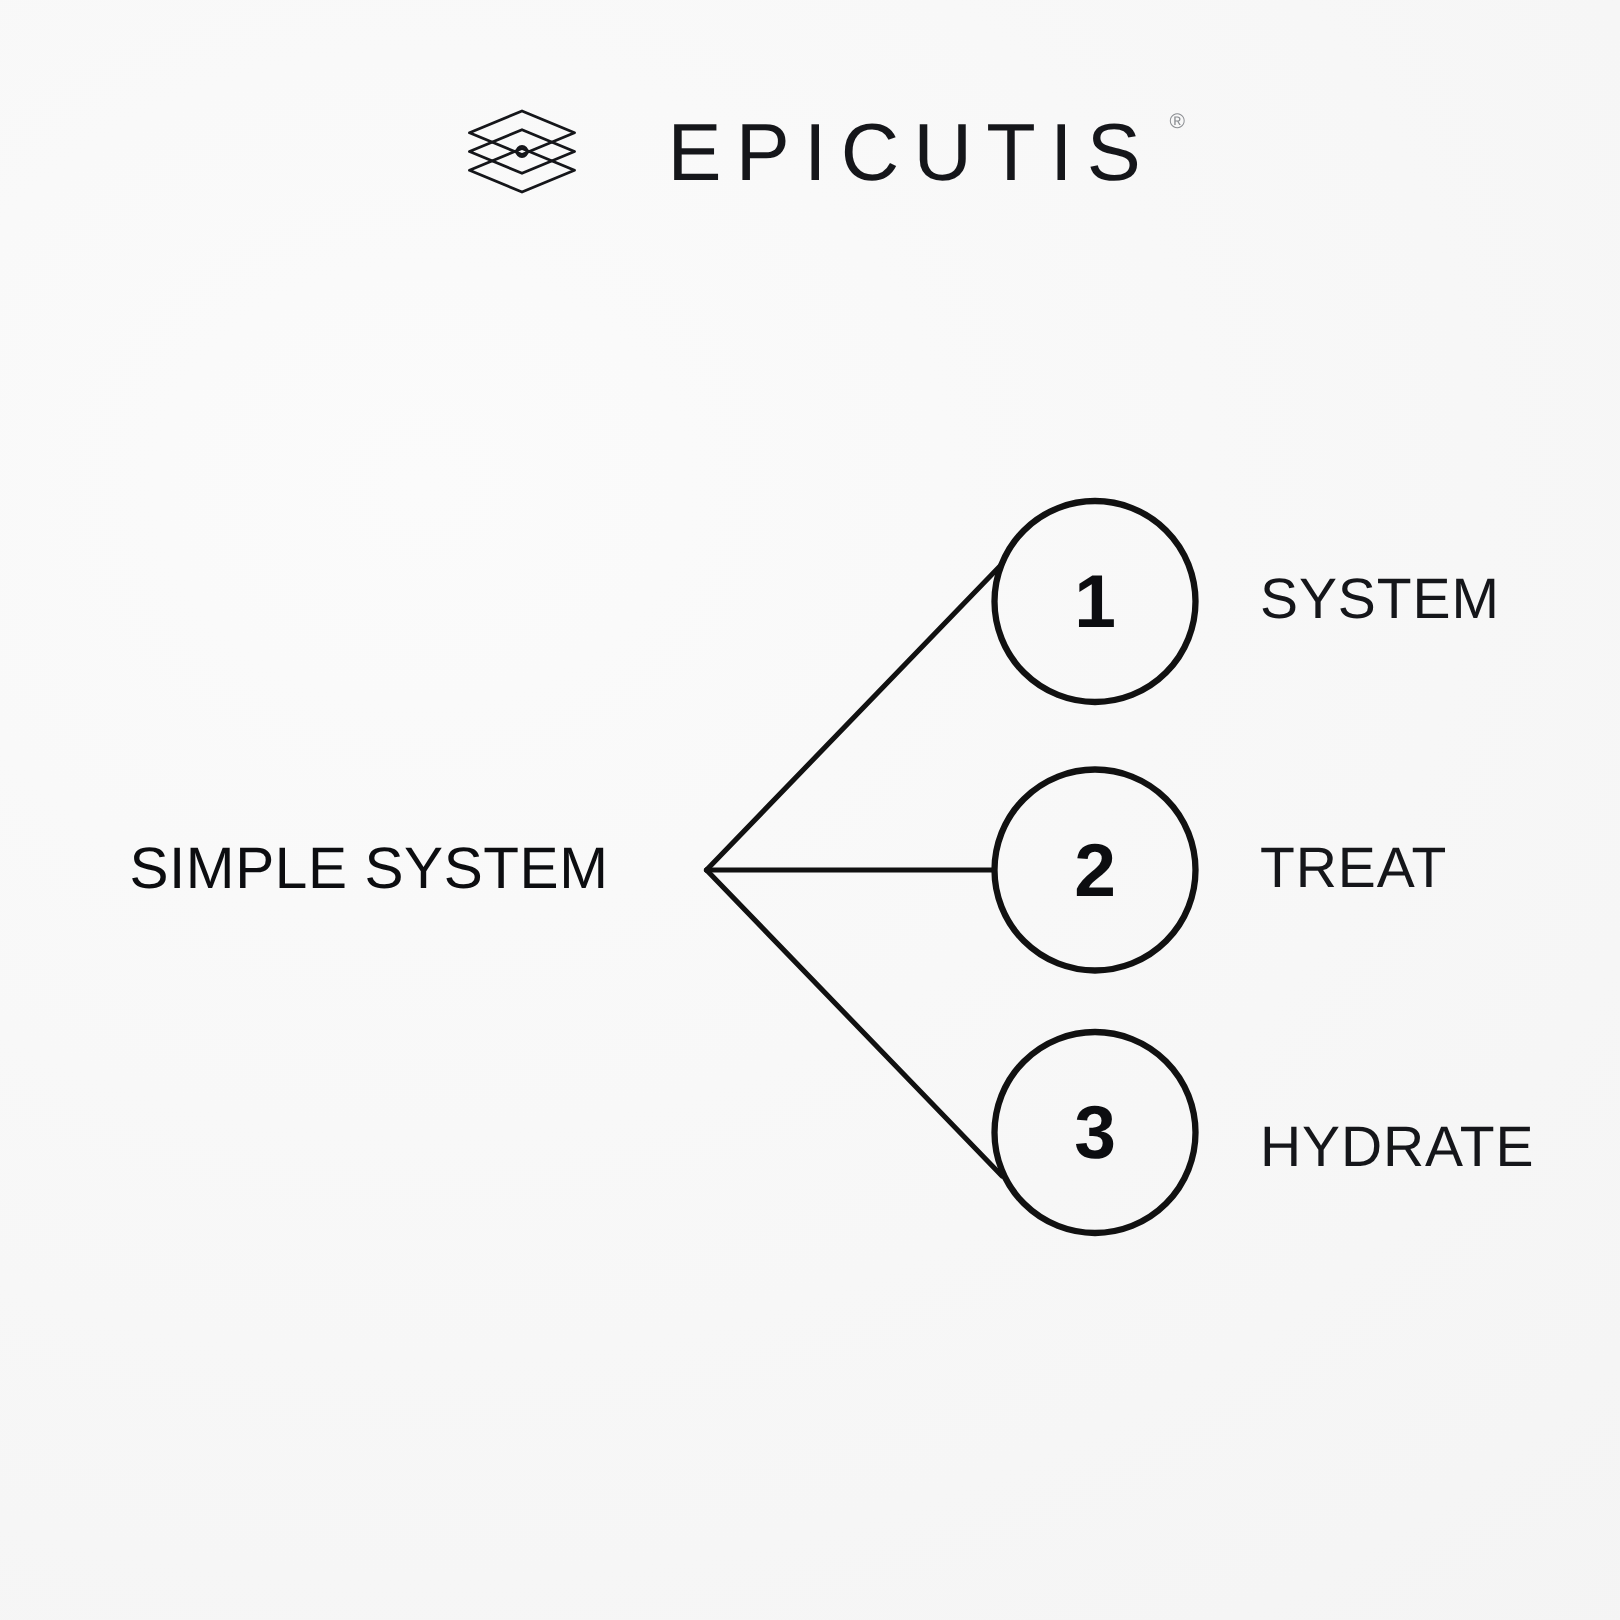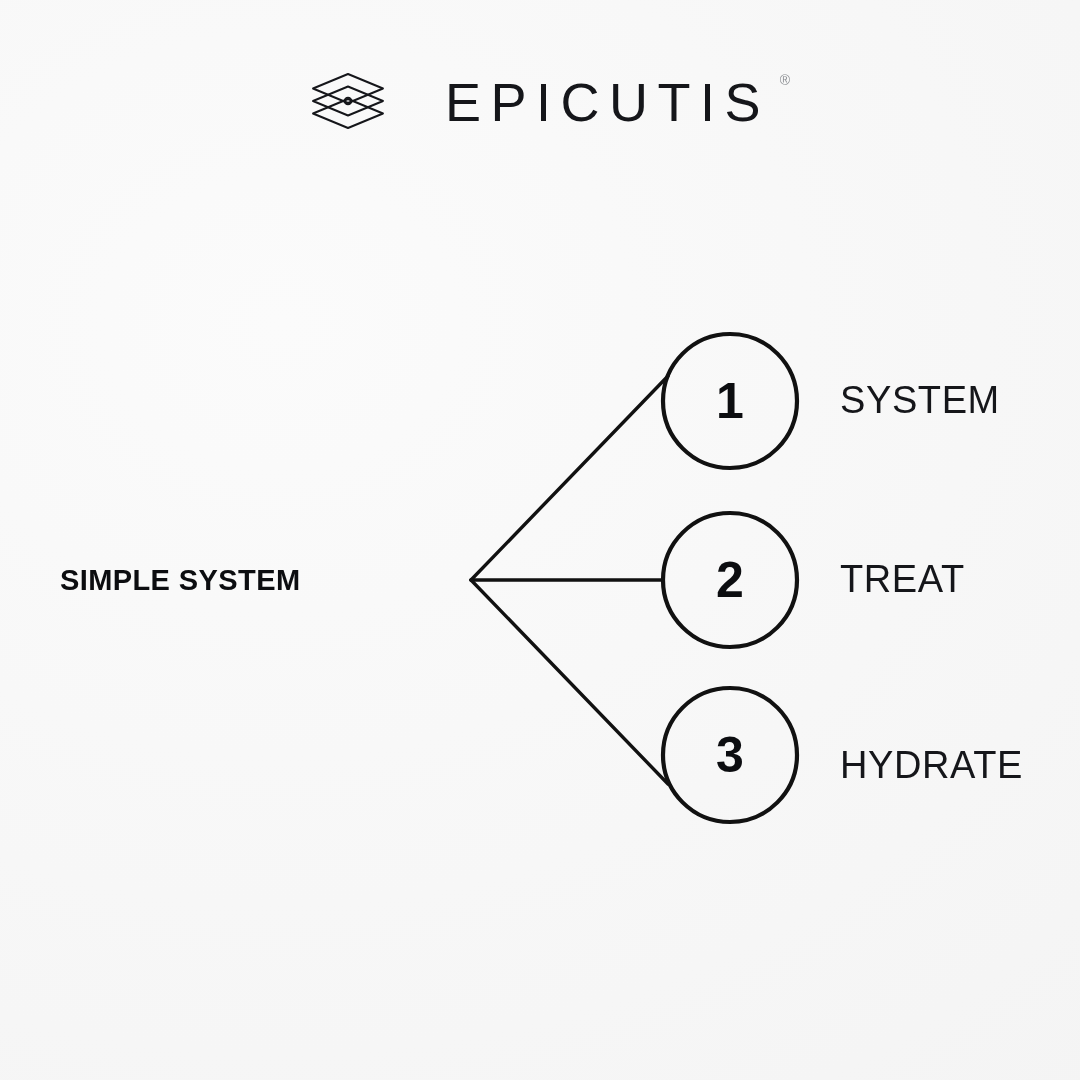--- a/index.html
+++ b/index.html
@@ -66,24 +66,24 @@
     top: 0;
     width: 1080px;
     height: 1080px;
   }
 
   .sys-title {
     position: absolute;
     left: 60px;
     top: 556px;
     width: 372px;
-    text-align: left;
-    font-size: 29px;
+    text-align: center;
+    font-size: 39px;
     line-height: 48px;
-    font-weight: 700;
+    font-weight: 400;
     letter-spacing: 0.4px;
     color: #0c0d10;
     white-space: nowrap;
   }
 
   .node-num {
     position: absolute;
     width: 134px;
     text-align: center;
     font-size: 50px;

